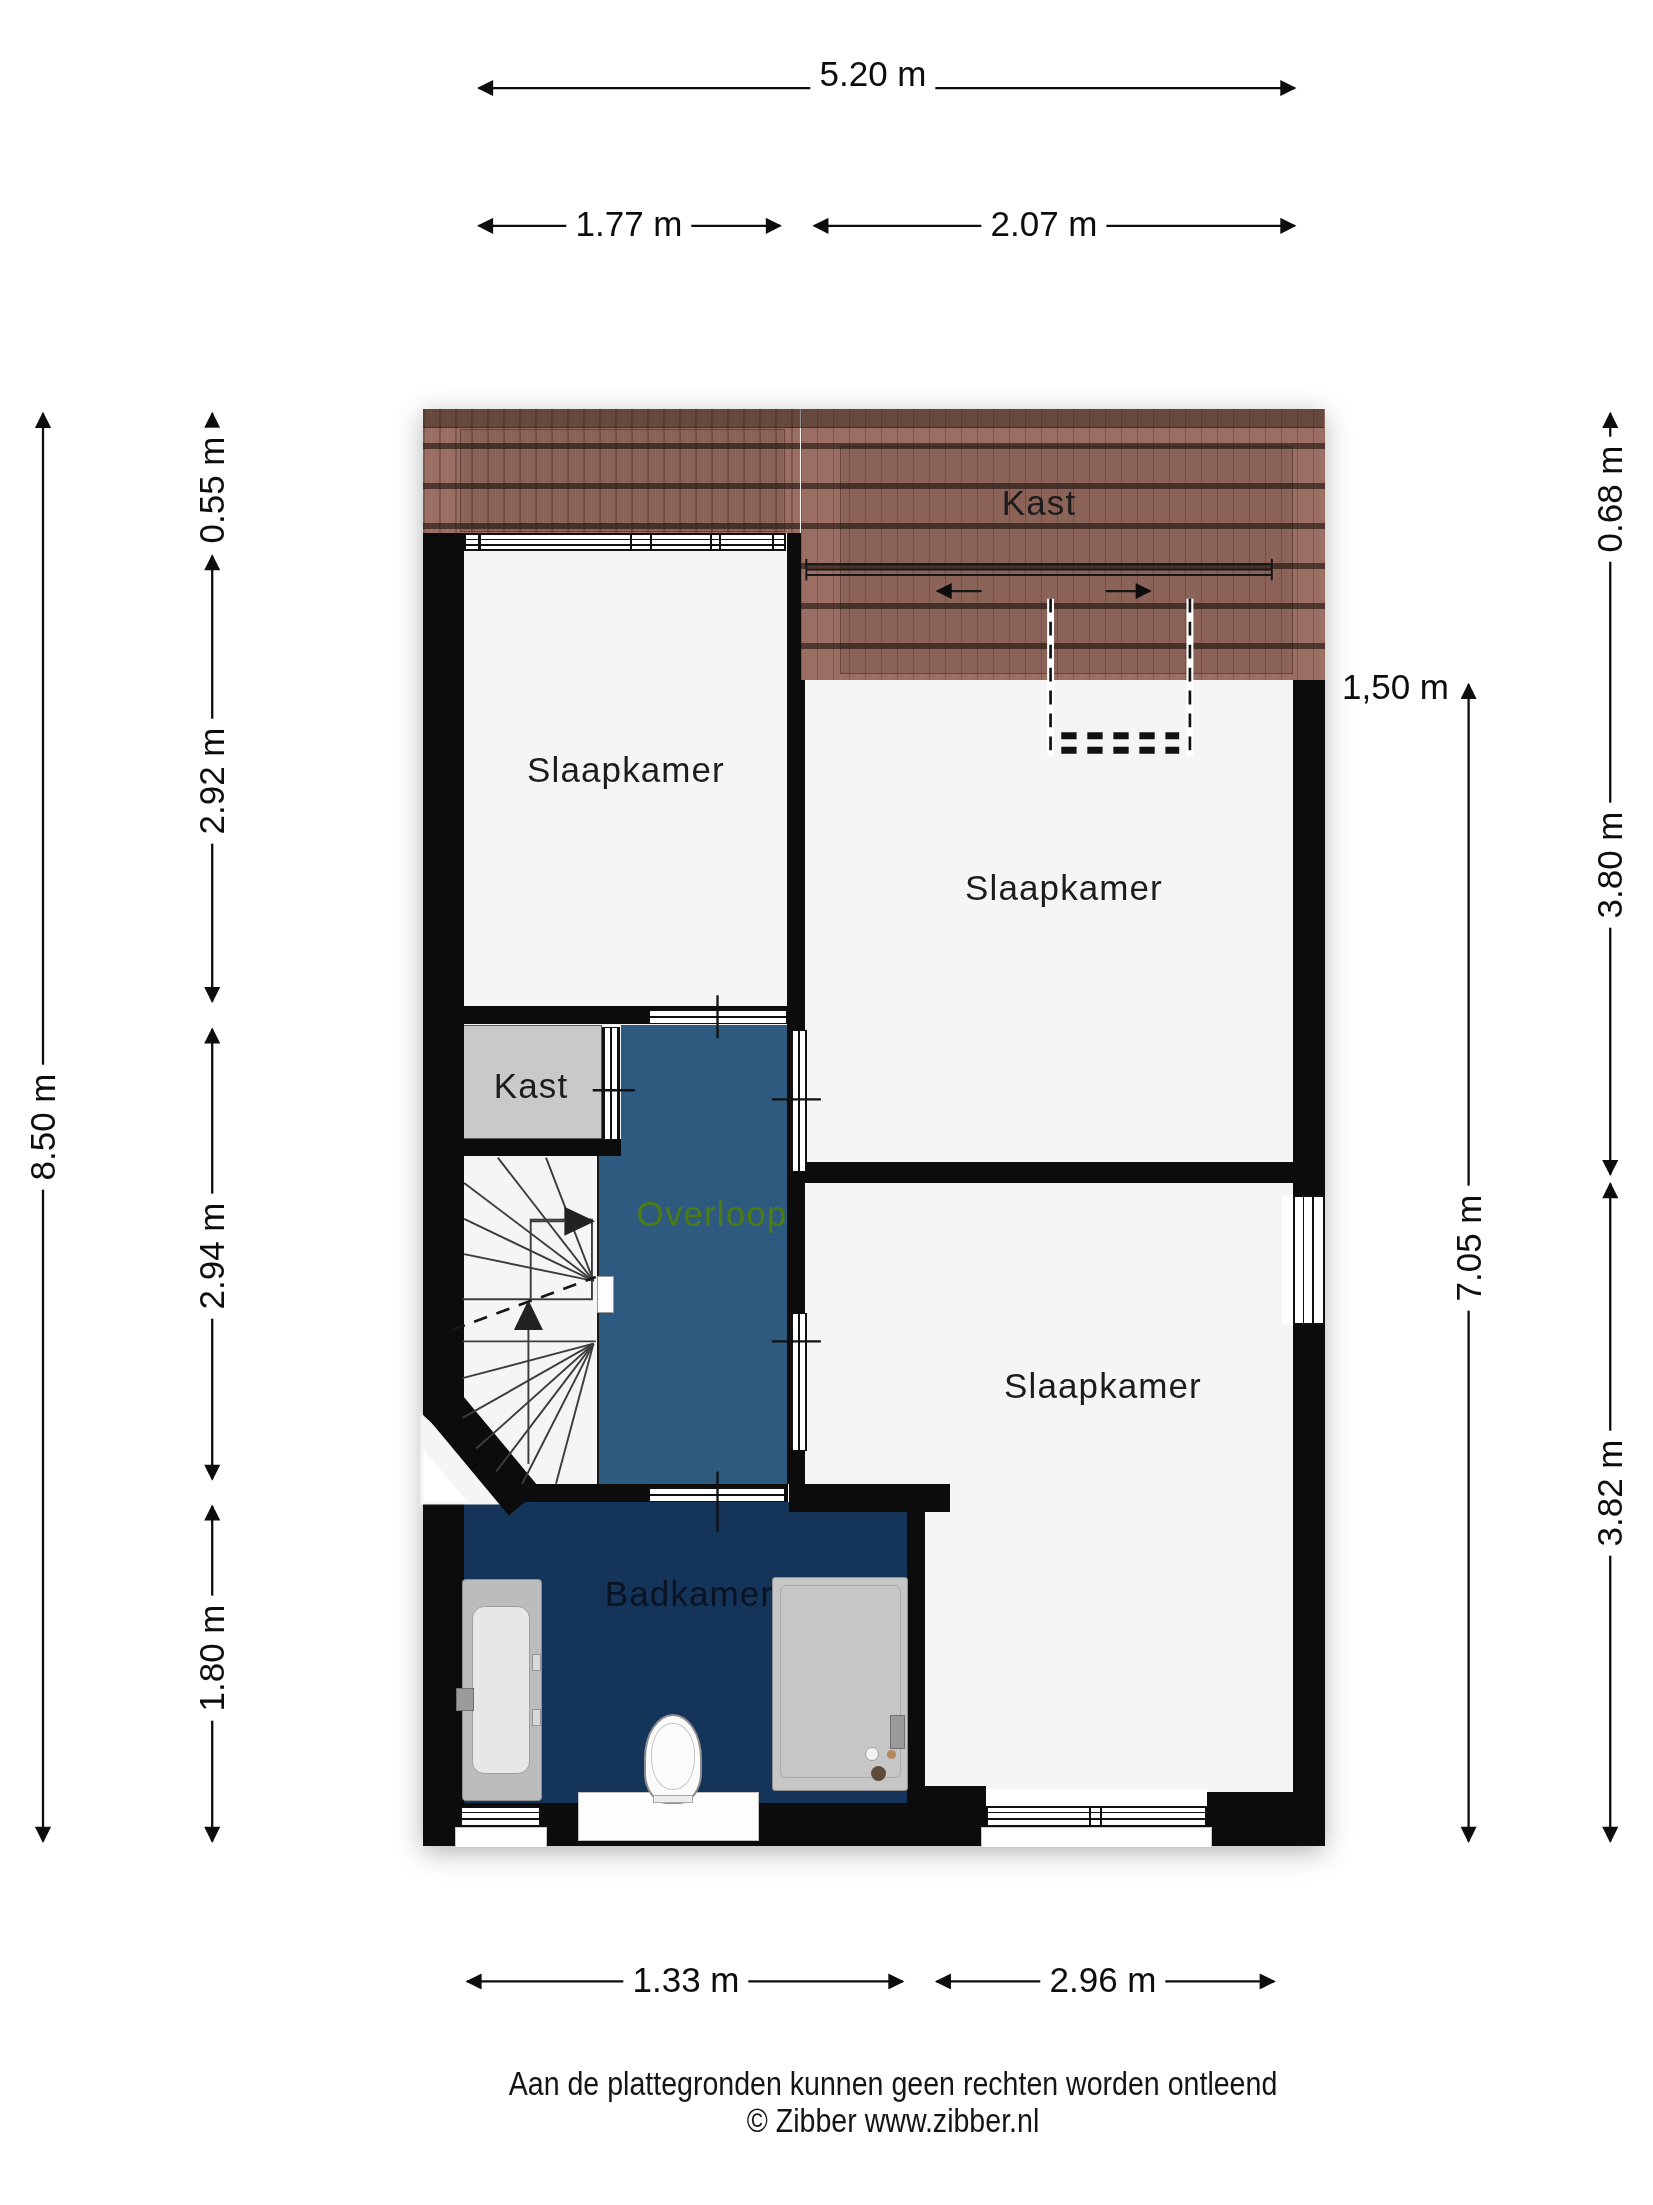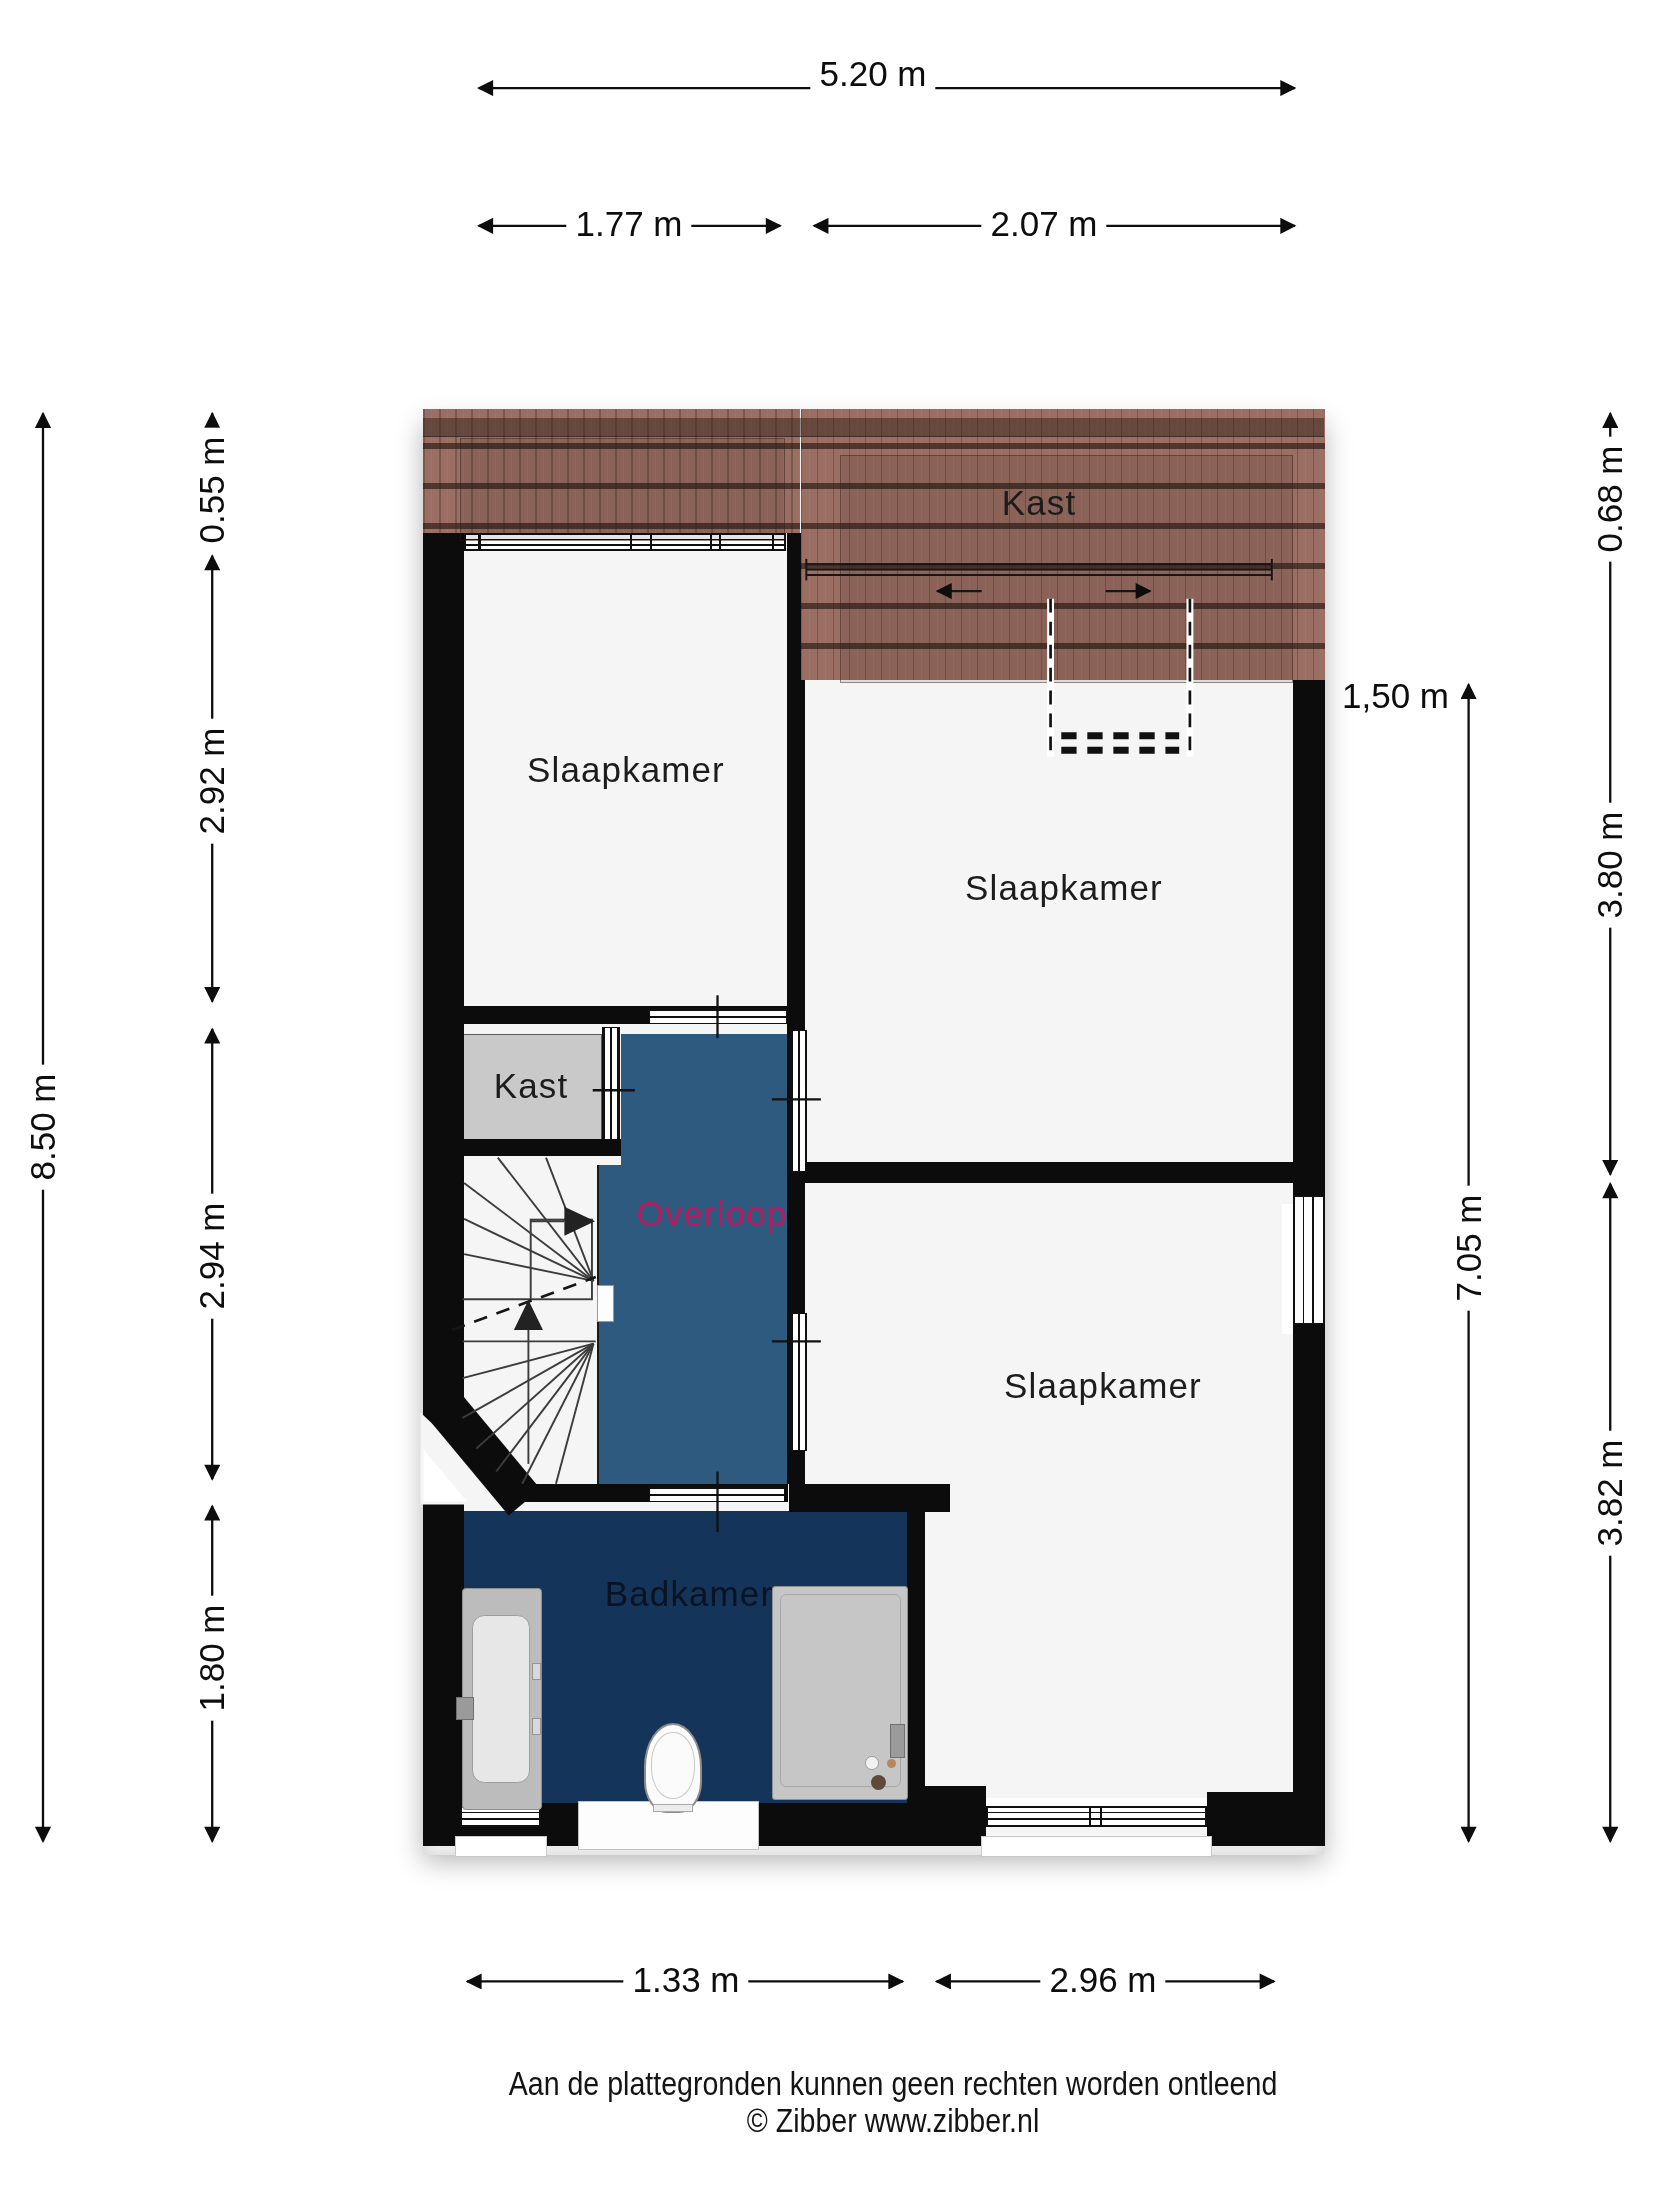--- a/index.html
+++ b/index.html
@@ -2,21 +2,21 @@
 <html style="font-size:12.3px"><head>
 <meta charset="utf-8">
 <style>
   :root{
     --wall:#0c0c0c; --room:#f5f5f6; --blue:#2f5a80; --navy:#143459;
     --kast:#c9c9c9; --roofbase:#9a6e62; --ink:#1c1c1c;
   }
   html,body{margin:0;padding:0;background:#fff;}
   #canvas{position:relative;width:1654px;height:2205px;background:#fff;overflow:hidden;
           font-family:"Liberation Sans","DejaVu Sans",sans-serif;color:var(--ink);}
-  .abs{position:absolute;margin-top:9px;}
+  .abs{position:absolute;}
   .wall{position:absolute;background:var(--wall);}
   .win{position:absolute;background:#fff;border:2.3px solid #101010;box-sizing:border-box;}
   .wl{position:absolute;background:#101010;}
   .door-v{position:absolute;background:repeating-linear-gradient(90deg,#101010 0 2.3px,#ffffff 2.3px 6.9px);border:0.8px solid #101010;box-sizing:border-box;}
   .door-h{position:absolute;background:repeating-linear-gradient(180deg,#101010 0 2.3px,#ffffff 2.3px 6.9px);border:0.8px solid #101010;box-sizing:border-box;}
   .roof{position:absolute;background-color:var(--roofbase);
     background-image:
       repeating-linear-gradient(180deg, rgba(0,0,0,0) 0 34px, rgba(32,21,16,.62) 34px 40px),
       repeating-linear-gradient(90deg, rgba(0,0,0,.20) 0 1.5px, rgba(0,0,0,0) 1.5px 7.7px, rgba(255,255,255,.05) 7.7px 9.2px, rgba(0,0,0,0) 9.2px 16px);}
   .rlabel{position:absolute;font-size:35px;letter-spacing:1.1px;white-space:nowrap;
@@ -111,21 +111,21 @@
   <div class="roof z20" style="left:801px;top:409px;width:524px;height:271px;"></div>
   <div class="abs z20" style="left:423px;top:409px;width:901px;height:18.4px;background:rgba(40,26,20,.45);border-bottom:1.5px solid rgba(0,0,0,.35);"></div>
   <div class="abs z20" style="left:460px;top:429px;width:325px;height:103px;background:rgba(0,0,0,.10);border:1.5px solid rgba(50,32,26,.45);box-sizing:border-box;"></div>
   <div class="abs z20" style="left:840px;top:446px;width:453px;height:228px;background:rgba(0,0,0,.10);border:1.5px solid rgba(50,32,26,.45);box-sizing:border-box;"></div>
 
   <div class="rlabel" style="left:626px;top:770px;">Slaapkamer</div>
   <div class="rlabel" style="left:1064px;top:888px;">Slaapkamer</div>
   <div class="rlabel" style="left:1103px;top:1386px;">Slaapkamer</div>
   <div class="rlabel" style="left:1039px;top:503px;z-index:30;">Kast</div>
   <div class="rlabel" style="left:531px;top:1086px;">Kast</div>
-  <div class="rlabel" style="left:712px;top:1214px;color:#be185d;">Overloop</div>
+  <div class="rlabel" style="left:712px;top:1214px;color:#4d7c0f;">Overloop</div>
   <div class="rlabel" style="left:689px;top:1594px;color:#0a1322;">Badkamer</div>
 
   <svg class="overlay" width="1654" height="2205" viewBox="0 0 2160 2880">
     <defs>
       <marker id="ah" viewBox="0 0 10 10" refX="9" refY="5" markerWidth="30" markerHeight="21" orient="auto-start-reverse" markerUnits="userSpaceOnUse">
           <path d="M0,0 L10,5 L0,10 z" fill="#0d0d0d"></path>
         </marker>
     </defs>
 
     <g stroke="#0d0d0d" stroke-width="3">

